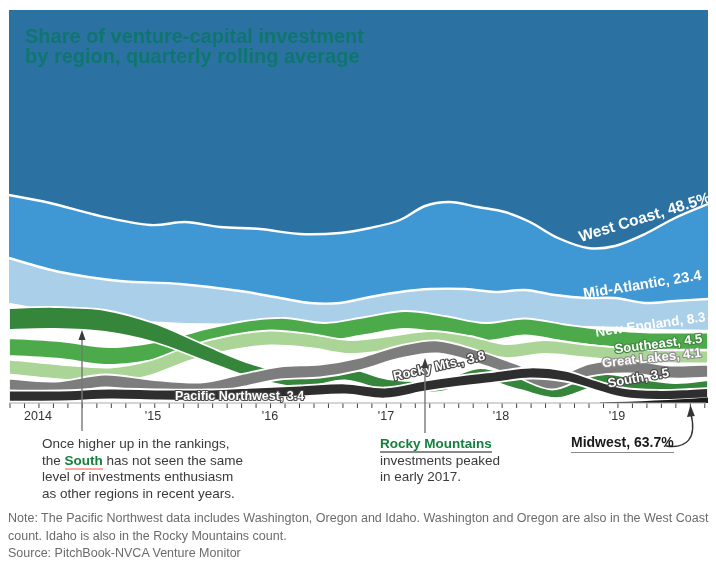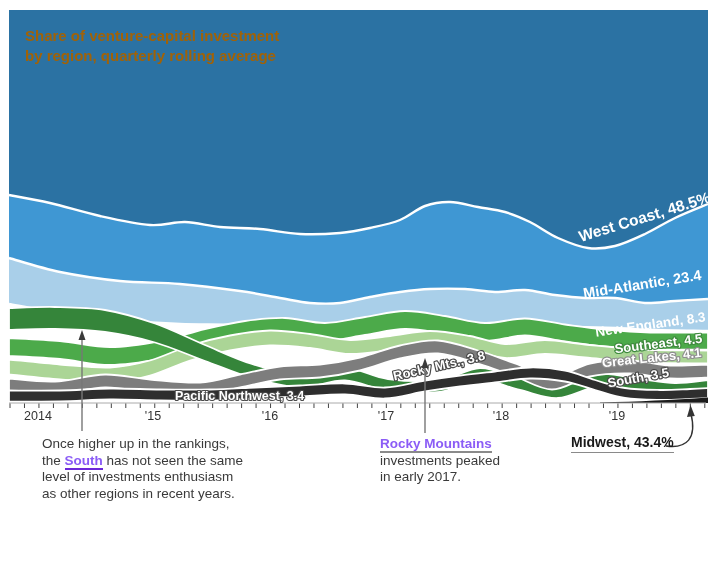--- a/index.html
+++ b/index.html
@@ -2,29 +2,29 @@
 <html><head>
 <meta charset="utf-8">
 <style>
   html,body{margin:0;padding:0;background:#fff;}
   #stage{
     position:relative;width:716px;height:569px;background:#fff;overflow:hidden;
     font-family:"Liberation Sans",sans-serif;
   }
   #chart-svg{position:absolute;left:0;top:0;}
   .chart-title{
-    position:absolute;left:25px;top:26px;color:#a16207;font-weight:bold;
-    font-size:15px;line-height:20px;white-space:pre-line;
+    position:absolute;left:25px;top:26px;color:#0f766e;font-weight:bold;
+    font-size:20px;line-height:20px;white-space:pre-line;
   }
   .ann{
     position:absolute;font-size:13.5px;line-height:16.5px;color:#3a3a3a;
     white-space:pre-line;
   }
-  .ann b{color:#8b5cf6;}
-  .u-green{border-bottom:2px solid #6d28d9;padding-bottom:0px;margin-top:8px;}
+  .ann b{color:#15803d;}
+  .u-green{border-bottom:2px solid #fca5a5;padding-bottom:0px;margin-top:8px;}
   .u-gray{border-bottom:2px solid #8a8a8a;padding-bottom:0px;}
   .midwest-label{
     position:absolute;font-size:14px;font-weight:bold;color:#1a1a1a;
   }
   .midwest-label span{border-bottom:1.5px solid #8a8a8a;padding-bottom:2px;}
   .note{
     position:absolute;left:8px;top:510px;width:704px;font-size:12.5px;
     line-height:17.5px;color:#6b6b6b;
   }
 </style>
@@ -124,17 +124,19 @@
 
   <div class="ann" style="left:42px;top:436px;"><span>Once higher up in the rankings,
 the </span><b class="u-green">South</b><span> has not seen the same
 level of investments enthusiasm
 as other regions in recent years.</span></div>
 
   <div class="ann" style="left:380px;top:436px;"><b class="u-gray">Rocky Mountains</b><span>
 investments peaked
 in early 2017.</span></div>
 
-  <div class="midwest-label" style="left:571px;top:434px;"><span>Midwest, 43.4%</span></div>
+  <div class="midwest-label" style="left:571px;top:434px;"><span>Midwest, 63.7%</span></div>
 
   <div class="note">
+    <div>Note: The Pacific Northwest data includes Washington, Oregon and Idaho. Washington and Oregon are also in the West Coast count. Idaho is also in the Rocky Mountains count.</div>
+    <div>Source: PitchBook-NVCA Venture Monitor</div>
   </div>
 </div>
 
 </body></html>

